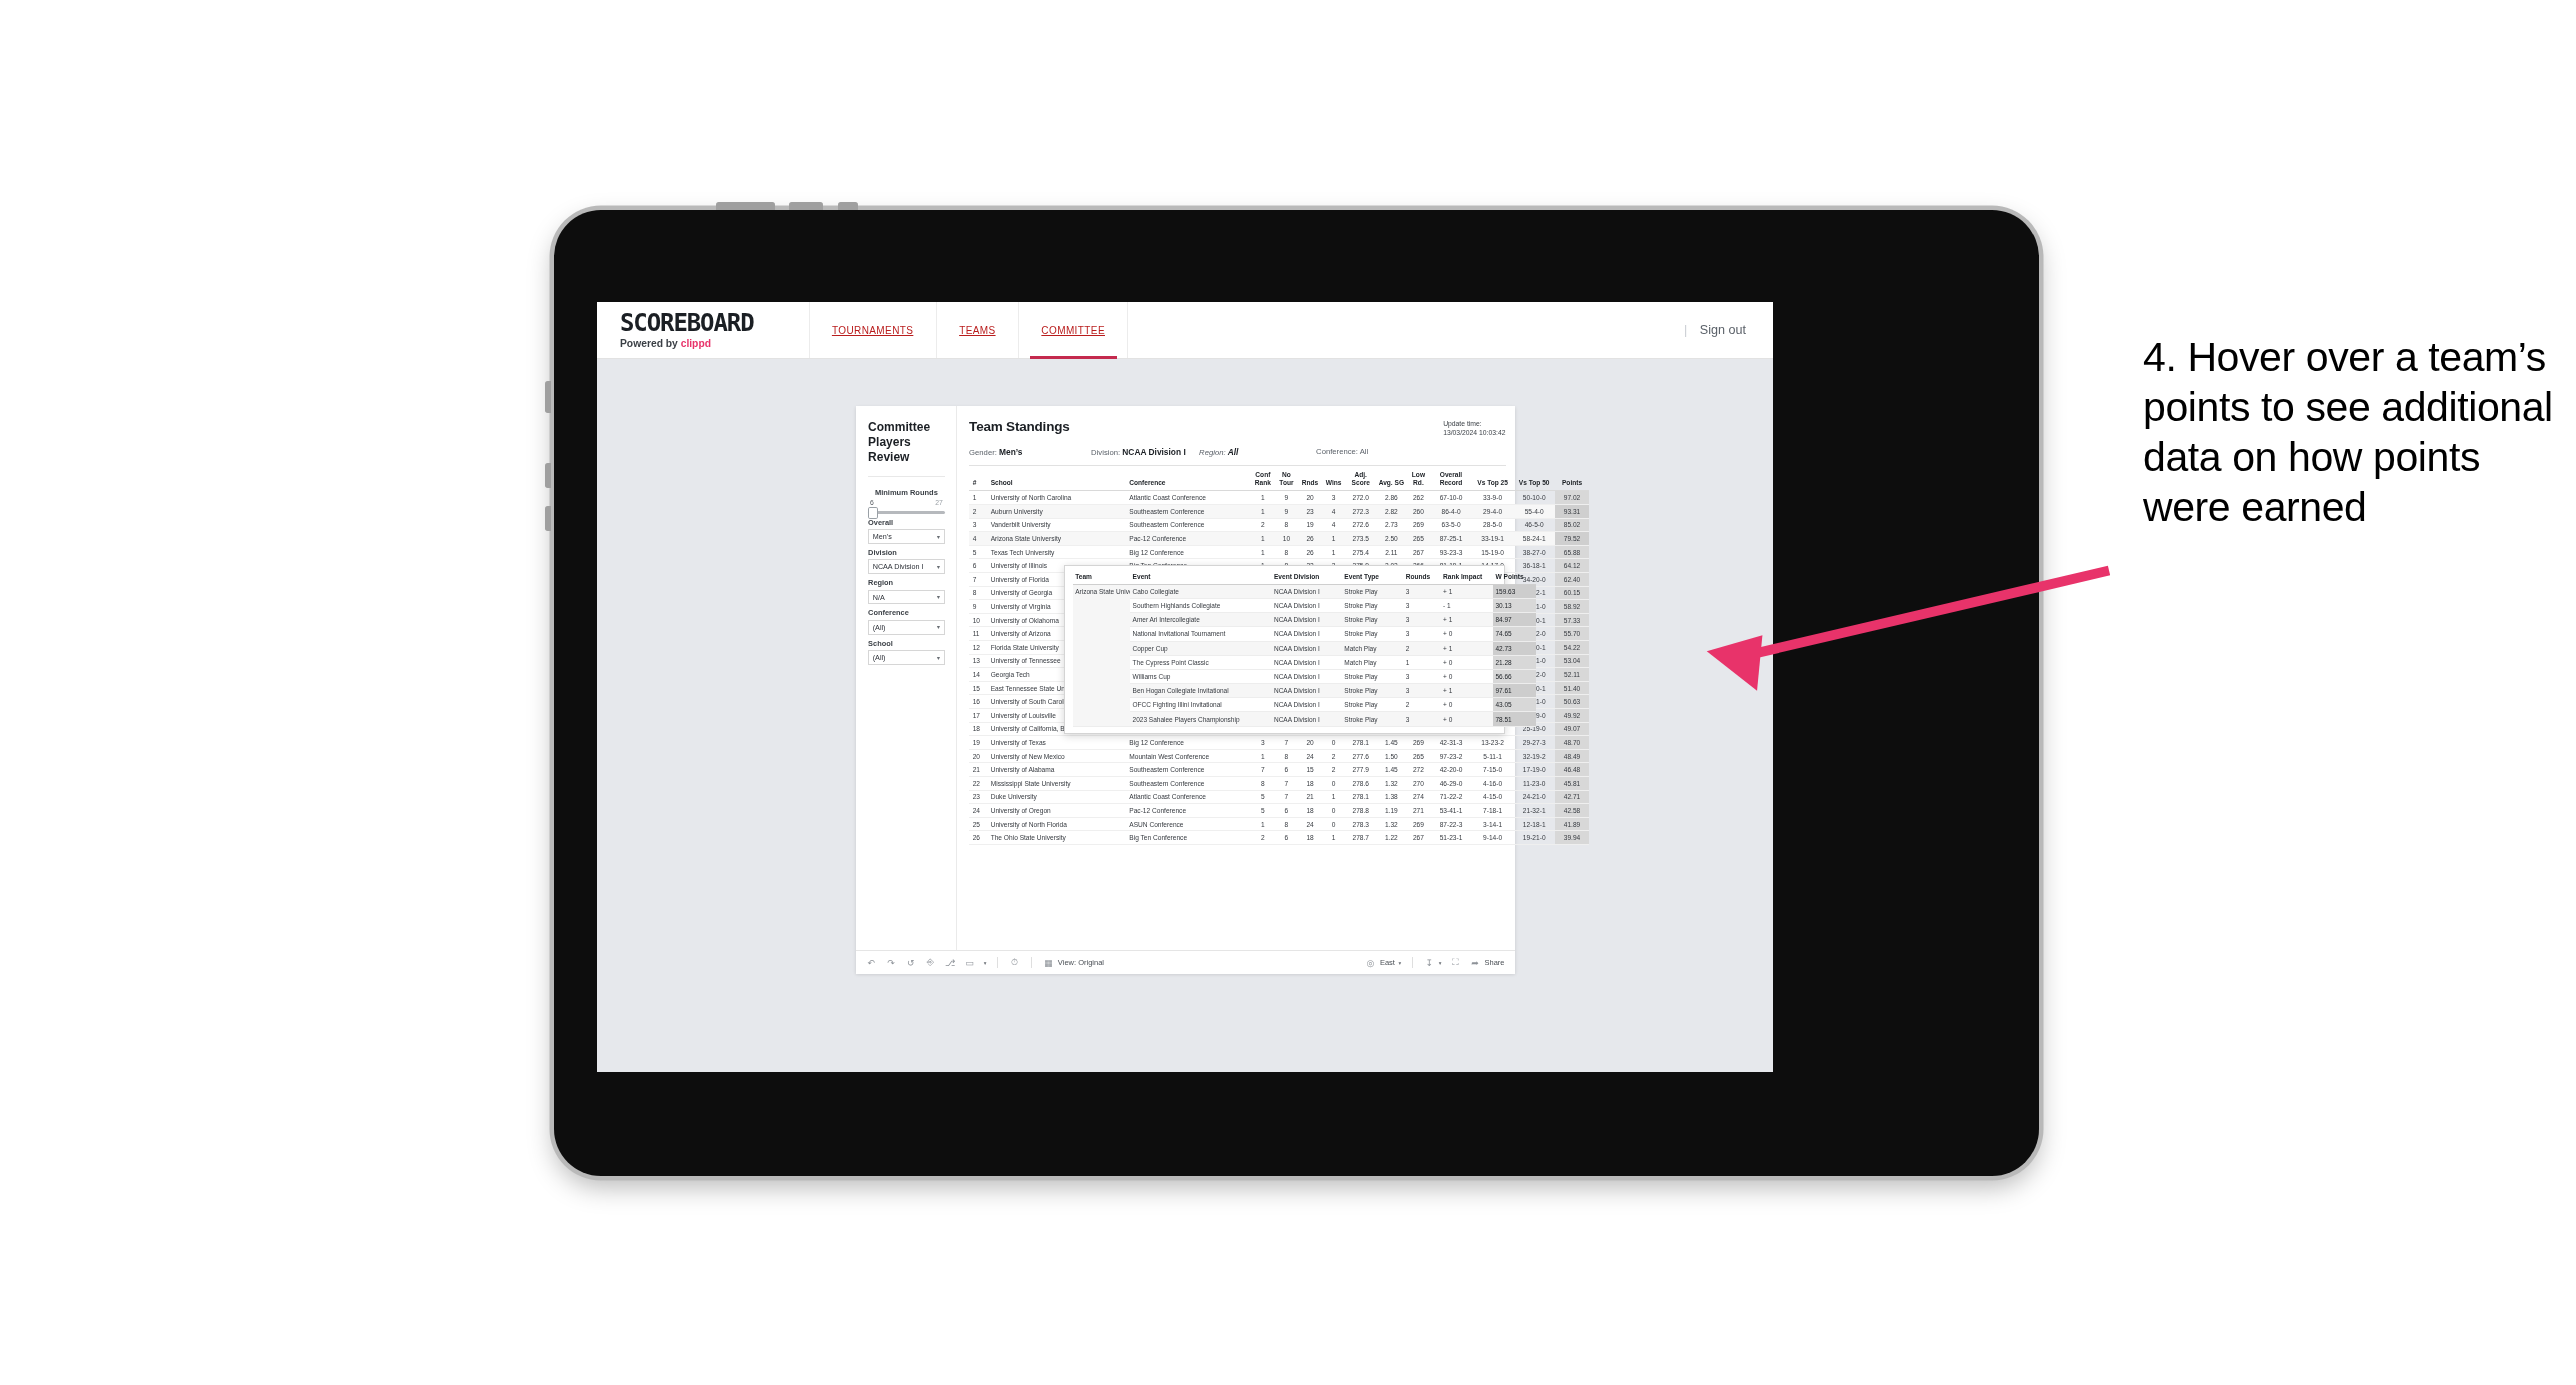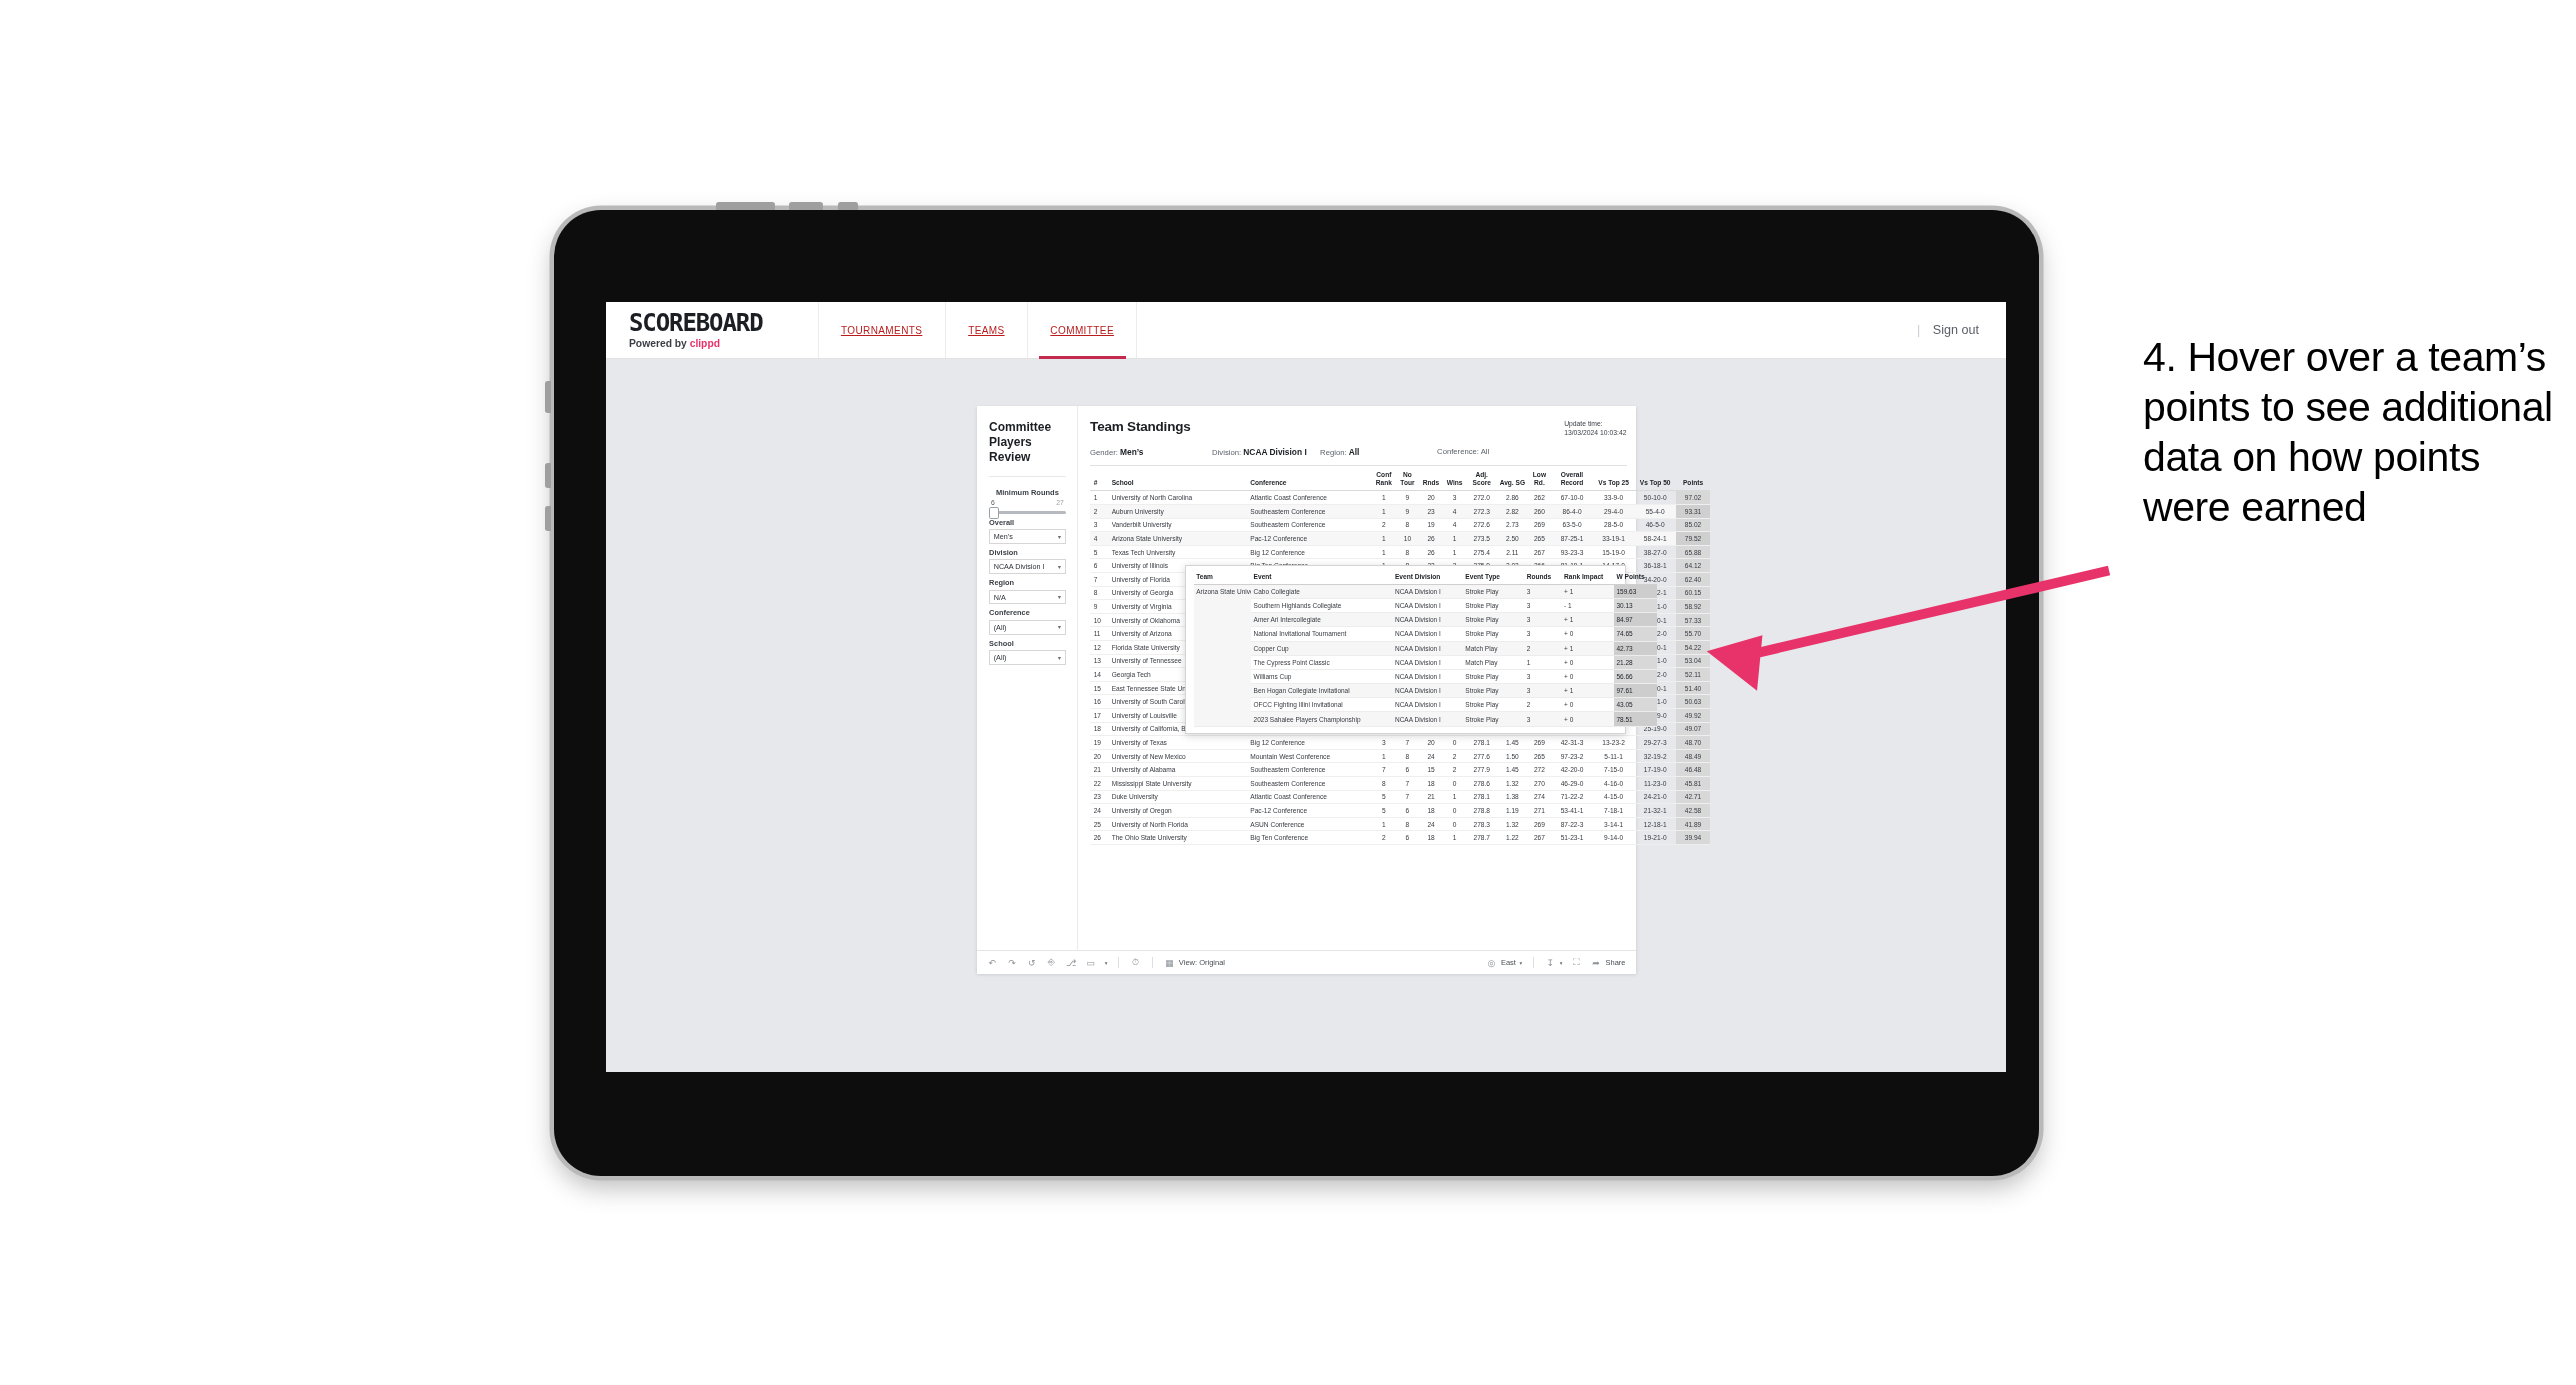--- a/index.html
+++ b/index.html
@@ -18,22 +18,22 @@
     width:1485px; height:966px;
     background:#0d0d0d;
     border-radius:47px;
     box-shadow:0 0 0 4.5px #b9b9b9, 0 10.8px 27px rgba(0,0,0,.28);
   }
   .btn-top{position:absolute;top:-8px;background:#9f9f9f;height:8px;border-radius:2.7px 2.7px 0 0;}
   .btn-side{position:absolute;left:-9px;background:#9f9f9f;width:6.3px;border-radius:2.7px 0 0 2.7px;}
 
   #screen{
     position:absolute;
-    left:52px; top:92px;
-    width:1400px; height:770px;
+    left:43px; top:92px;
+    width:1176px; height:770px;
     background:#e6e8ec;
     overflow:hidden;
   }
 
   
   .topnav{
     height:56px;background:#ffffff;
     display:flex;align-items:stretch;
     border-bottom:0.9px solid #e2e2e2;
     position:relative;
@@ -115,21 +115,21 @@
 
   
   .report{flex:1;min-width:0;padding:12.6px 9px 0 12.6px;box-sizing:border-box;position:relative;}
   .rep-head{display:flex;align-items:flex-start;}
   .rep-title{font-size:13.5px;font-weight:bold;color:#1b1f24;letter-spacing:-0.2px;}
   .rep-update{margin-left:auto;text-align:left;font-size:6.8px;color:#3c4147;line-height:1.35;}
   .rep-meta{display:flex;margin-top:10px;font-size:7.7px;color:#5b6169;}
   .rep-meta > div{min-width:0;}
   .m1{width:122px;}
   .m2{width:108px;}
-  .m3{width:117px;}
+  .m3{width:117px;font-style:italic;}
   .rep-meta b{color:#1b1f24;font-size:8.4px;}
   .rep-rule{height:0.9px;background:#e1e1e1;margin-top:8px;}
 
   
   table.stand{border-collapse:collapse;width:100%;table-layout:fixed;margin-top:1.8px;}
   table.stand th{
     font-size:6.6px;color:#1b1f24;font-weight:bold;
     vertical-align:bottom;padding:3.6px 1.8px 4.5px;line-height:1.12;
     border-bottom:0.9px solid #d9d9d9;
   }

